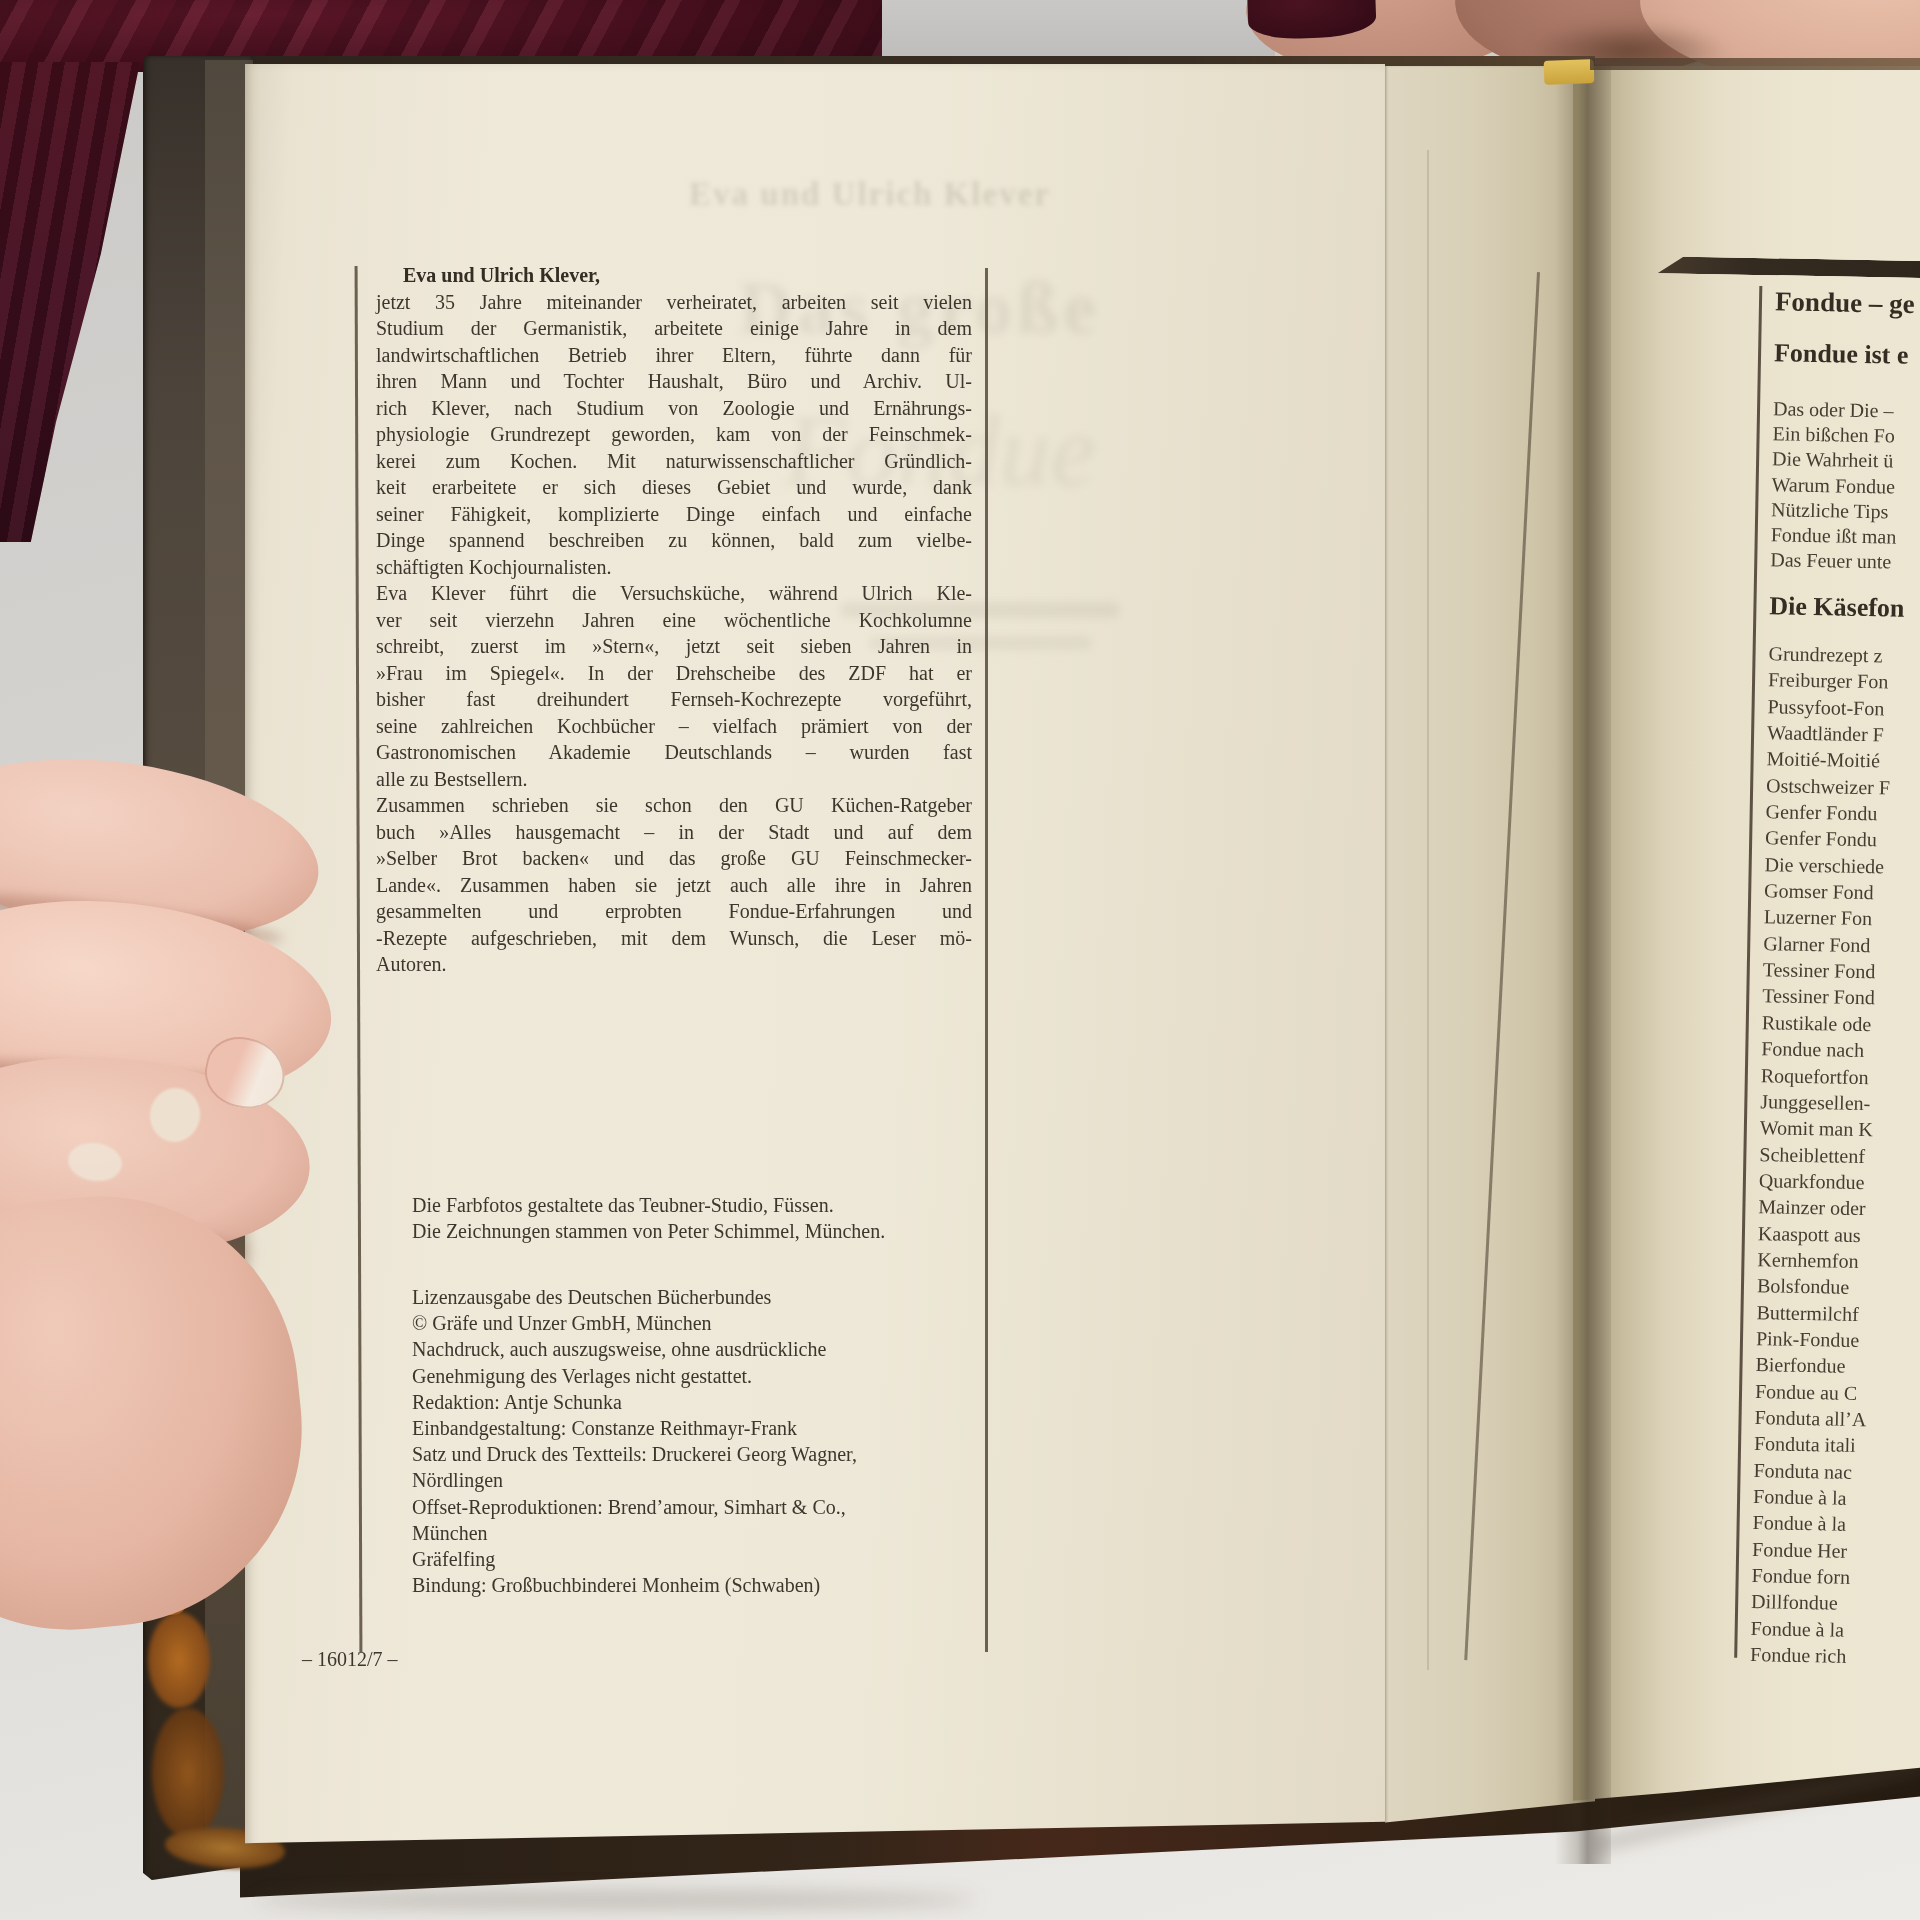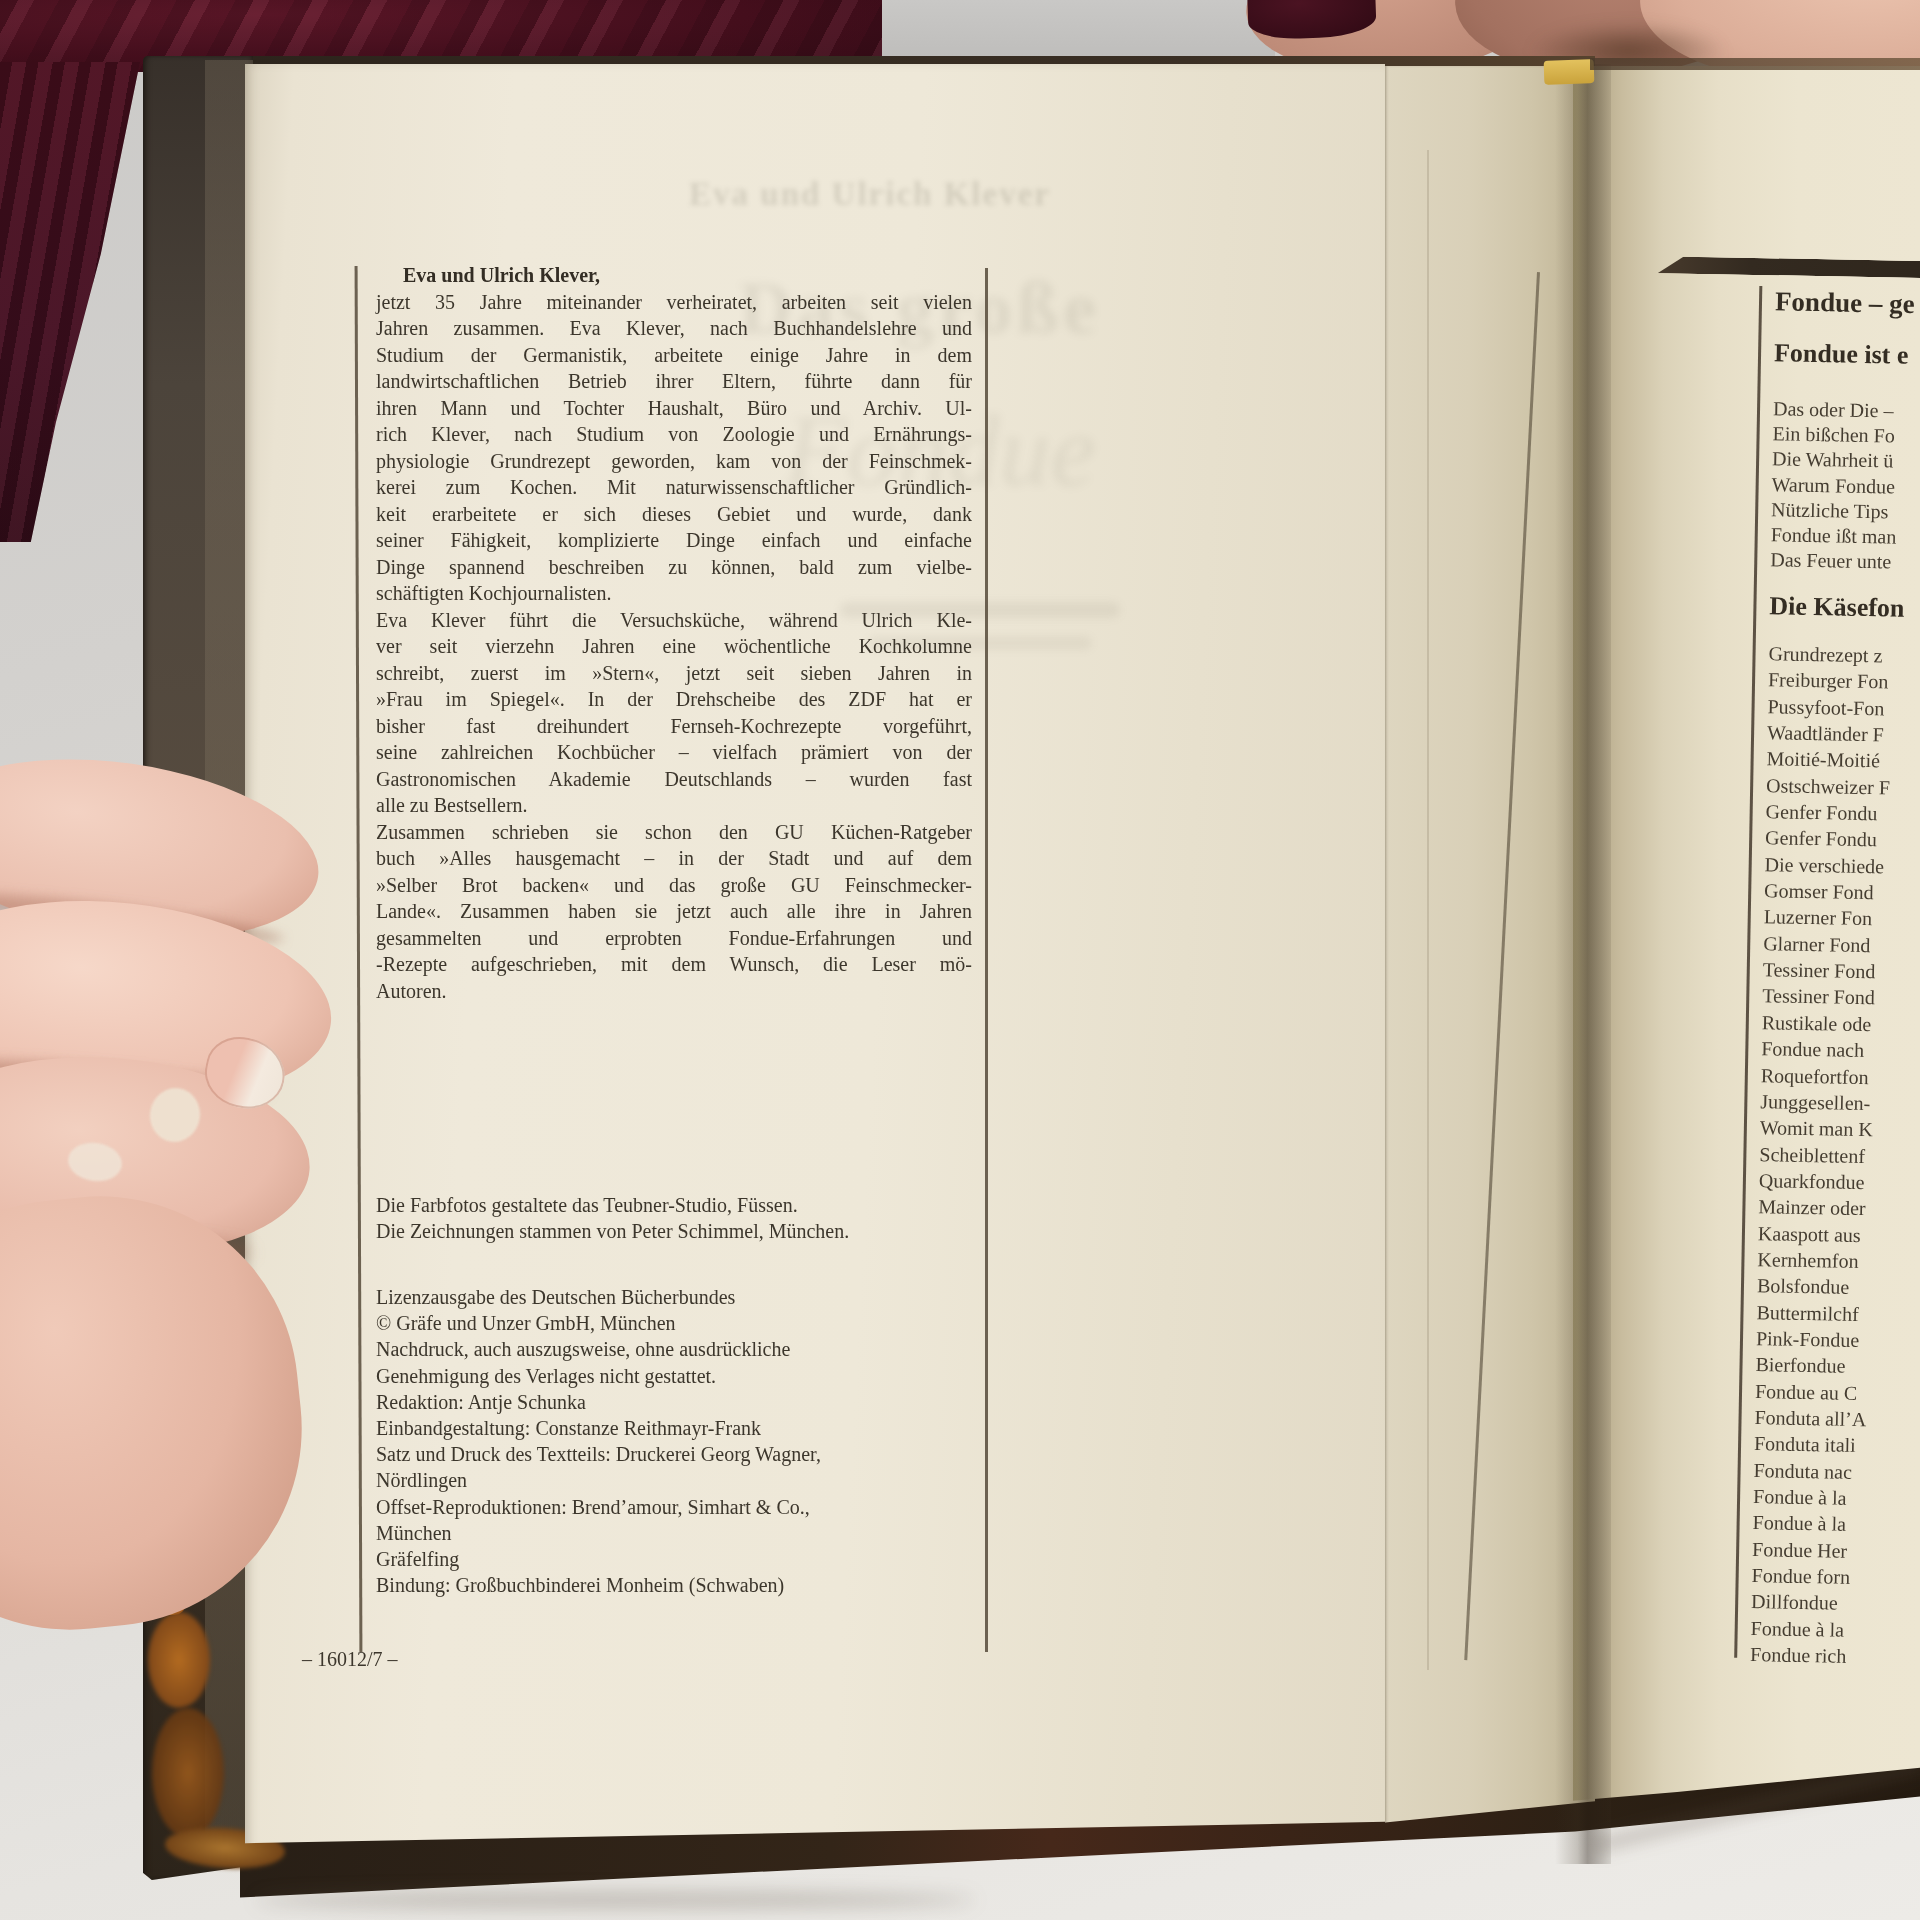--- a/index.html
+++ b/index.html
@@ -73,21 +73,21 @@
   
   .rule{width:3px;background:#564a3a;opacity:.85;}
   .rule-l{left:357px;top:266px;height:1386px;transform:rotate(-.2deg);}
   .rule-r{left:985px;top:268px;height:1384px;}
   .textcol{color:#3c362c;font-size:20px;}
   .bio{left:376px;top:262px;width:596px;line-height:26.5px;}
   .credits{left:376px;top:1192px;width:640px;line-height:26.5px;}
   .imprint{left:376px;top:1284px;width:640px;line-height:26.2px;}
   .pagenum{left:302px;top:1648px;font-size:20px;color:#3c362c;}
   .tl{text-align:justify;text-align-last:justify;height:26.5px;overflow:visible;white-space:normal;}
-  .imprint .tl,.credits .tl{height:26.2px;}
+  .imprint .tl,.credits .tl{height:26.2px;margin-left:36px;}
   .tl.plain{text-align:left;text-align-last:auto;}
   .tl.lead{font-weight:bold;color:#332d24;margin-left:27px;}
   
   .ghost{color:#6e6a5a;text-align:center;}
   .g1{left:560px;top:176px;width:620px;font-size:33px;font-weight:bold;letter-spacing:2px;opacity:.20;filter:blur(2.5px);}
   .g2{left:640px;top:266px;width:560px;font-size:74px;font-weight:bold;letter-spacing:5px;opacity:.12;filter:blur(4px);}
   .g3{left:700px;top:392px;width:480px;font-size:102px;font-style:italic;opacity:.10;filter:blur(5px);}
   .gbar{background:#8a8372;filter:blur(4px);border-radius:8px;}
   .gb1{left:840px;top:602px;width:280px;height:16px;opacity:.12;}
   .gb2{left:868px;top:636px;width:224px;height:14px;opacity:.10;}
@@ -161,21 +161,20 @@
   <div class="abs ghost g3">Fondue</div>
   <div class="abs gbar gb1"></div>
   <div class="abs gbar gb2"></div>
 
   <div class="abs rule rule-l"></div>
   <div class="abs rule rule-r"></div>
 
   <div class="abs textcol bio">
       <div class="tl plain lead">Eva und Ulrich Klever,</div>
       <div class="tl">jetzt 35 Jahre miteinander verheiratet, arbeiten seit vielen</div>
-      <div class="tl">Jahren zusammen. Eva Klever, nach Buchhandelslehre und</div>
       <div class="tl">Studium der Germanistik, arbeitete einige Jahre in dem</div>
       <div class="tl">landwirtschaftlichen Betrieb ihrer Eltern, führte dann für</div>
       <div class="tl">ihren Mann und Tochter Haushalt, Büro und Archiv. Ul-</div>
       <div class="tl">rich Klever, nach Studium von Zoologie und Ernährungs-</div>
       <div class="tl">physiologie Grundrezept geworden, kam von der Feinschmek-</div>
       <div class="tl">kerei zum Kochen. Mit naturwissenschaftlicher Gründlich-</div>
       <div class="tl">keit erarbeitete er sich dieses Gebiet und wurde, dank</div>
       <div class="tl">seiner Fähigkeit, komplizierte Dinge einfach und einfache</div>
       <div class="tl">Dinge spannend beschreiben zu können, bald zum vielbe-</div>
       <div class="tl plain">schäftigten Kochjournalisten.</div>

